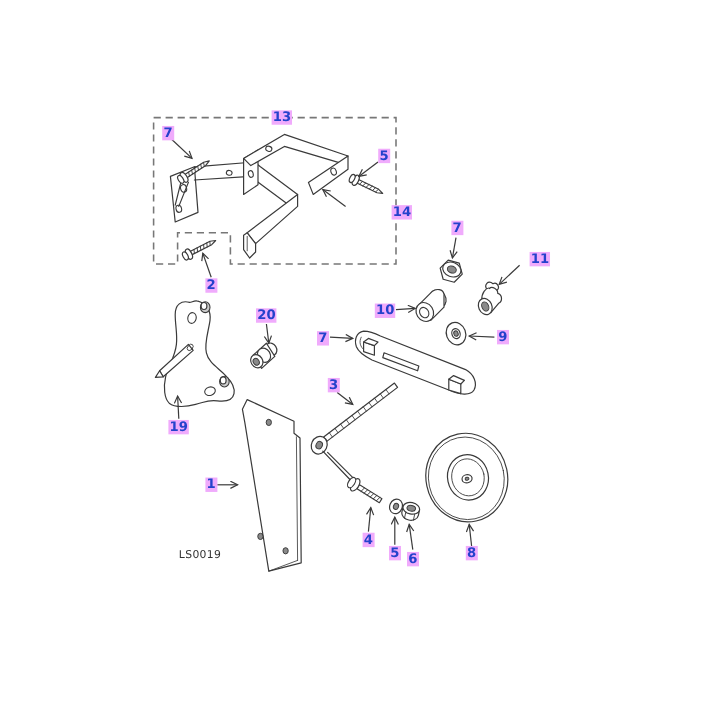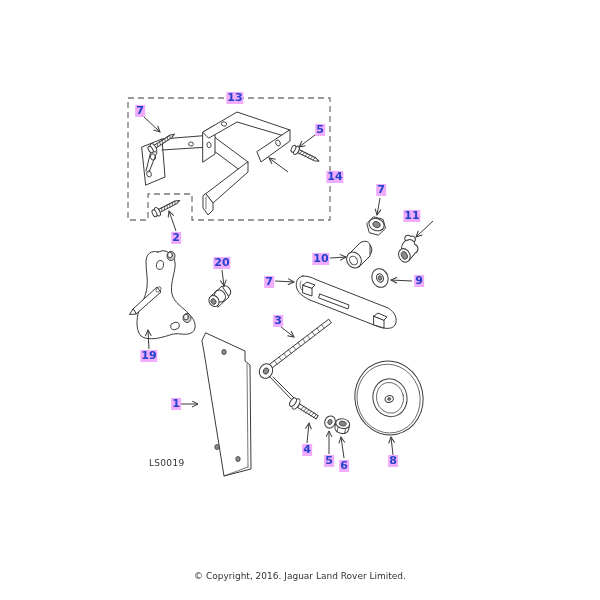--- a/index.html
+++ b/index.html
@@ -216,25 +216,24 @@
       <div class="callout" style="left: 176px; top: 404px;">1</div>
       <div class="callout" style="left: 176px; top: 238px;">2</div>
       <div class="callout" style="left: 278px; top: 321px;">3</div>
       <div class="callout" style="left: 307px; top: 450px;">4</div>
       <div class="callout" style="left: 329px; top: 461px;">5</div>
       <div class="callout" style="left: 344px; top: 466px;">6</div>
       <div class="callout" style="left: 269px; top: 282px;">7</div>
       <div class="callout" style="left: 393px; top: 461px;">8</div>
       <div class="callout" style="left: 419px; top: 281px;">9</div>
       <div class="callout" style="left: 321px; top: 259px;">10</div>
-      <div class="callout" style="left: 412px; top: 216px;">11</div>
+      <div class="callout" style="left: 450px; top: 216px;">11</div>
       <div class="callout" style="left: 381px; top: 190px;">7</div>
       <div class="callout" style="left: 235px; top: 98px;">13</div>
       <div class="callout" style="left: 290px; top: 177px; margin-left: 45px;">14</div>
       <div class="callout" style="left: 320px; top: 130px;">5</div>
       <div class="callout" style="left: 140px; top: 111px;">7</div>
       <div class="callout" style="left: 149px; top: 356px;">19</div>
       <div class="callout" style="left: 222px; top: 263px;">20</div>
     </div>
 
   <div class="code-text">LS0019</div>
-  <div class="copyright">© Copyright, 2016. Jaguar Land Rover Limited.</div>
 </div>
 
 </body></html>

